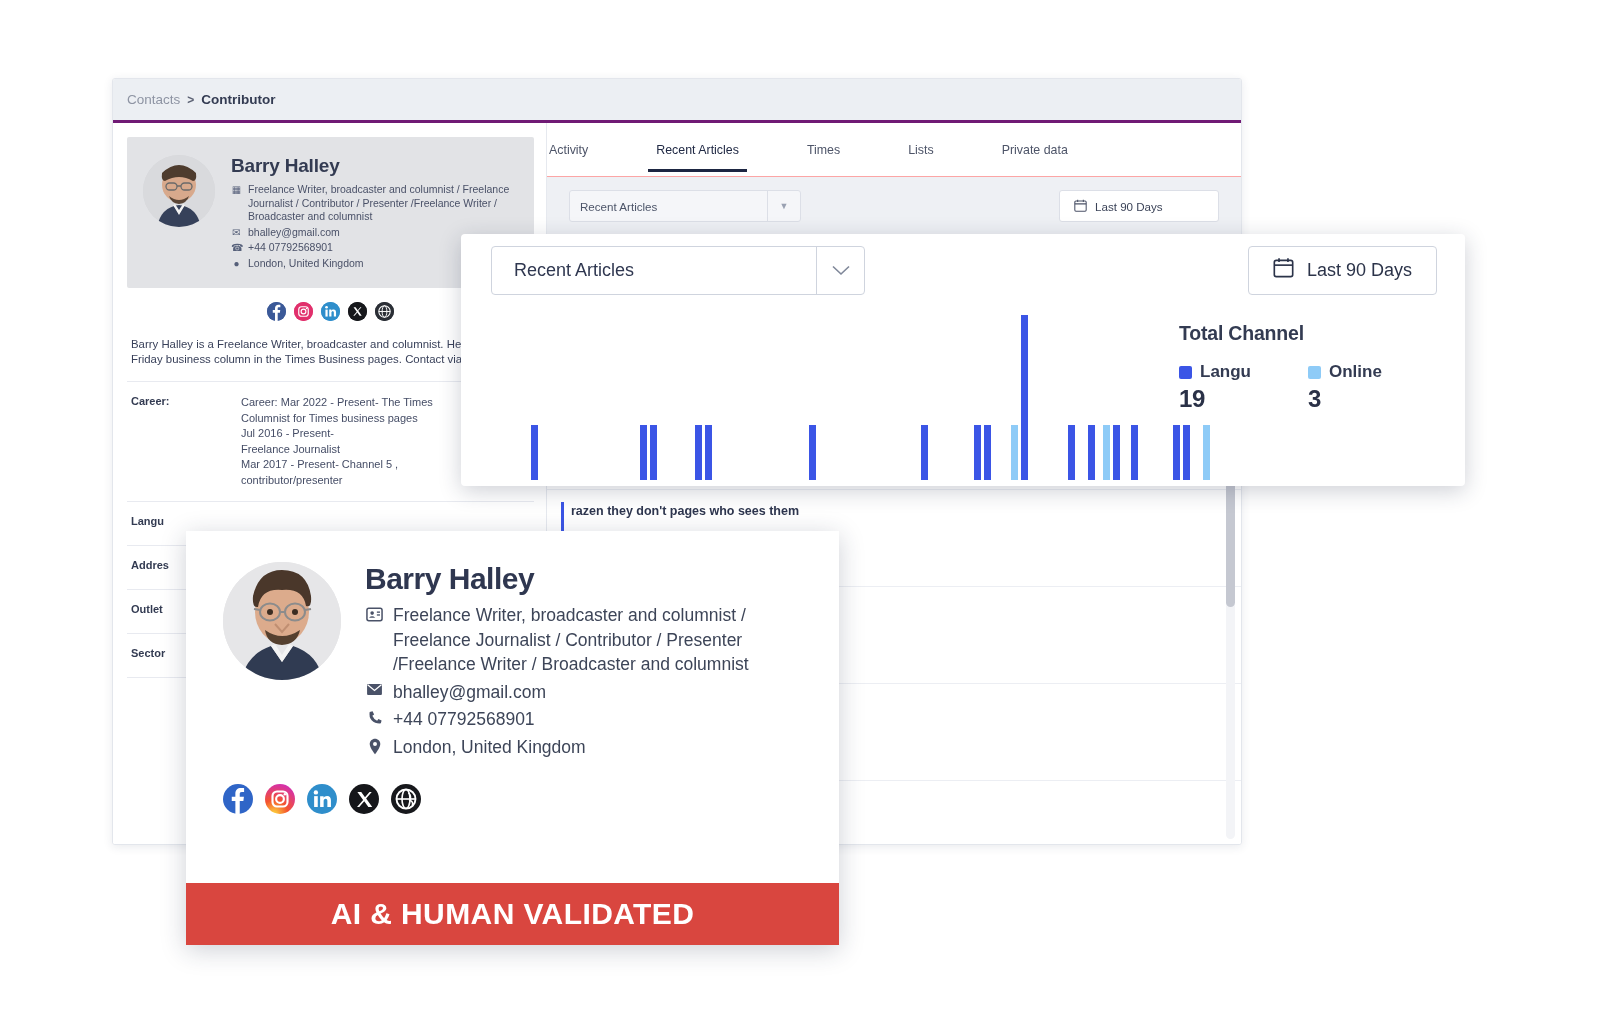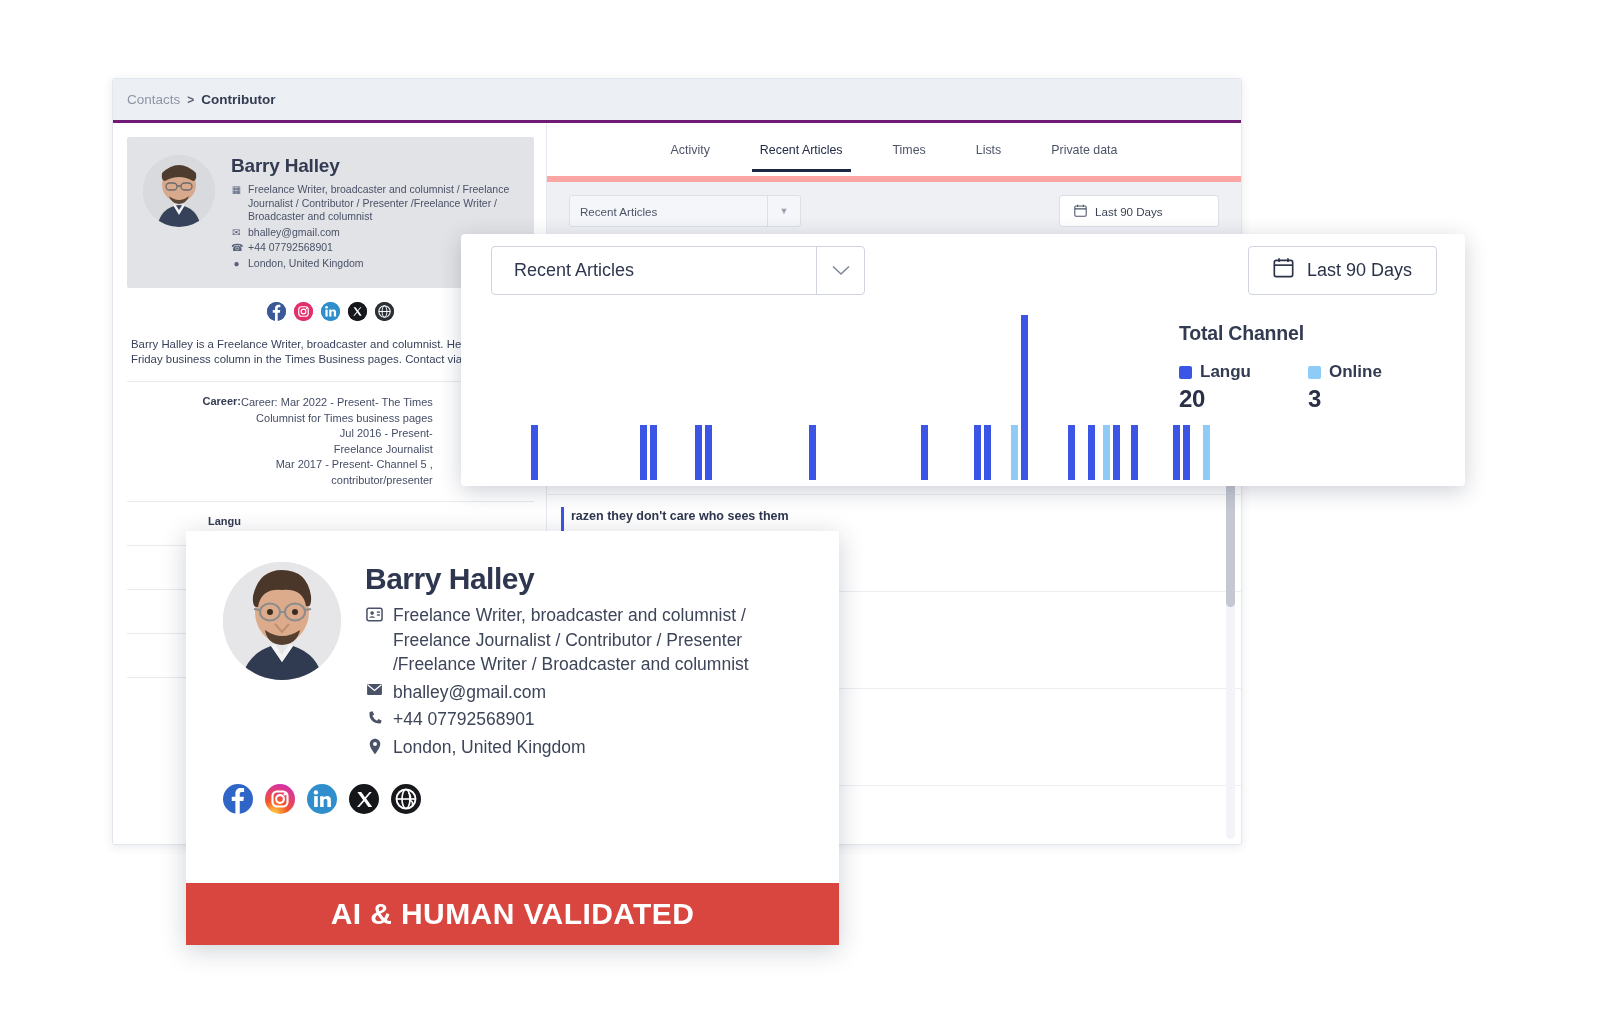--- a/index.html
+++ b/index.html
@@ -41,27 +41,27 @@
   .p-row{display:flex;gap:6px;font-size:10.5px;line-height:13.5px;color:#4a5168;margin-bottom:2px;}
   .p-row .ico{flex:none;width:11px;text-align:center;color:#56607a;font-size:10px;line-height:13.5px;}
   .p-title{max-width:272px;}
   #bg-socials{display:flex;gap:8px;justify-content:center;margin-top:14px;}
   .soc{width:19px;height:19px;border-radius:50%;display:flex;align-items:center;justify-content:center;
        font-size:11px;color:#fff;font-weight:bold;}
   .soc svg{display:block;}
 
   
   #bio{font-size:11.4px;line-height:15px;color:#39415a;padding:16px 4px 14px 4px;border-bottom:1px solid #e8eaf0;}
-  .info-row{display:flex;padding:13px 4px;border-bottom:1px solid #e8eaf0;font-size:11px;text-align:right;}
+  .info-row{display:flex;padding:13px 4px;border-bottom:1px solid #e8eaf0;font-size:11px;}
   .info-label{width:110px;font-weight:bold;color:#333b52;flex:none;}
   .info-value{color:#454d66;line-height:15.5px;}
   .short-row{height:44px;box-sizing:border-box;}
 
   
-  #tabs{height:53px;display:flex;align-items:center;justify-content:center;gap:46px;border-bottom:6px solid #fca5a5;}
+  #tabs{height:53px;display:flex;align-items:center;justify-content:flex-start;gap:64px;border-bottom:1px solid #fca5a5;}
   .tab{font-size:12.4px;color:#4d5468;padding:16px 2px 15px 2px;position:relative;white-space:nowrap;}
   .tab.active{color:#212a45;}
   .tab.active:after{content:"";position:absolute;left:-6px;right:-6px;bottom:0;height:3px;background:#1b2murky;}
   .tab.active:after{background:#1d2642;}
 
   
   #bg-toolbar{height:58px;background:#eef0f4;border-bottom:1px solid #e3e6ec;display:flex;align-items:center;
               padding:0 22px;justify-content:space-between;}
   #bg-select{width:230px;height:30px;background:#f5f6f9;border:1px solid #dcdfe7;border-radius:3px;
              display:flex;align-items:center;font-size:11.6px;color:#4c5468;}
@@ -318,21 +318,21 @@
               </svg>
           </span>
           <div>
             <div class="art-outlet">The Times</div>
             <div class="art-meta">29 Sep  ·  1019 words</div>
           </div>
         </div>
       </div>
 
       <div class="art" style="min-height:97px">
-        <div class="art-head">razen they don't care who sees them</div>
+        <div class="art-head">razen they don't pages who sees them</div>
       </div>
       <div class="art" style="min-height:97px">
         <div class="art-head">o-op that's been robbed 1,000 times</div>
       </div>
       <div class="art" style="min-height:97px">
         <div class="art-head">read about the Happiness Index</div>
       </div>
 
       <div id="scroll-track">
         <div id="scroll-thumb"></div>
@@ -427,21 +427,21 @@
   </div>
 
   <div id="cc-stats">
     <div class="stat-title">Total Channel</div>
     <div id="legend">
       <div class="legend-col">
         <div class="legend-head">
           <span class="legend-swatch" style="background:#3b55e6"></span>
           <span class="legend-label">Langu</span>
         </div>
-        <div class="legend-val">20</div>
+        <div class="legend-val">19</div>
       </div>
       <div class="legend-col">
         <div class="legend-head">
           <span class="legend-swatch" style="background:#8ecbf7"></span>
           <span class="legend-label">Online</span>
         </div>
         <div class="legend-val">3</div>
       </div>
     </div>
   </div>

